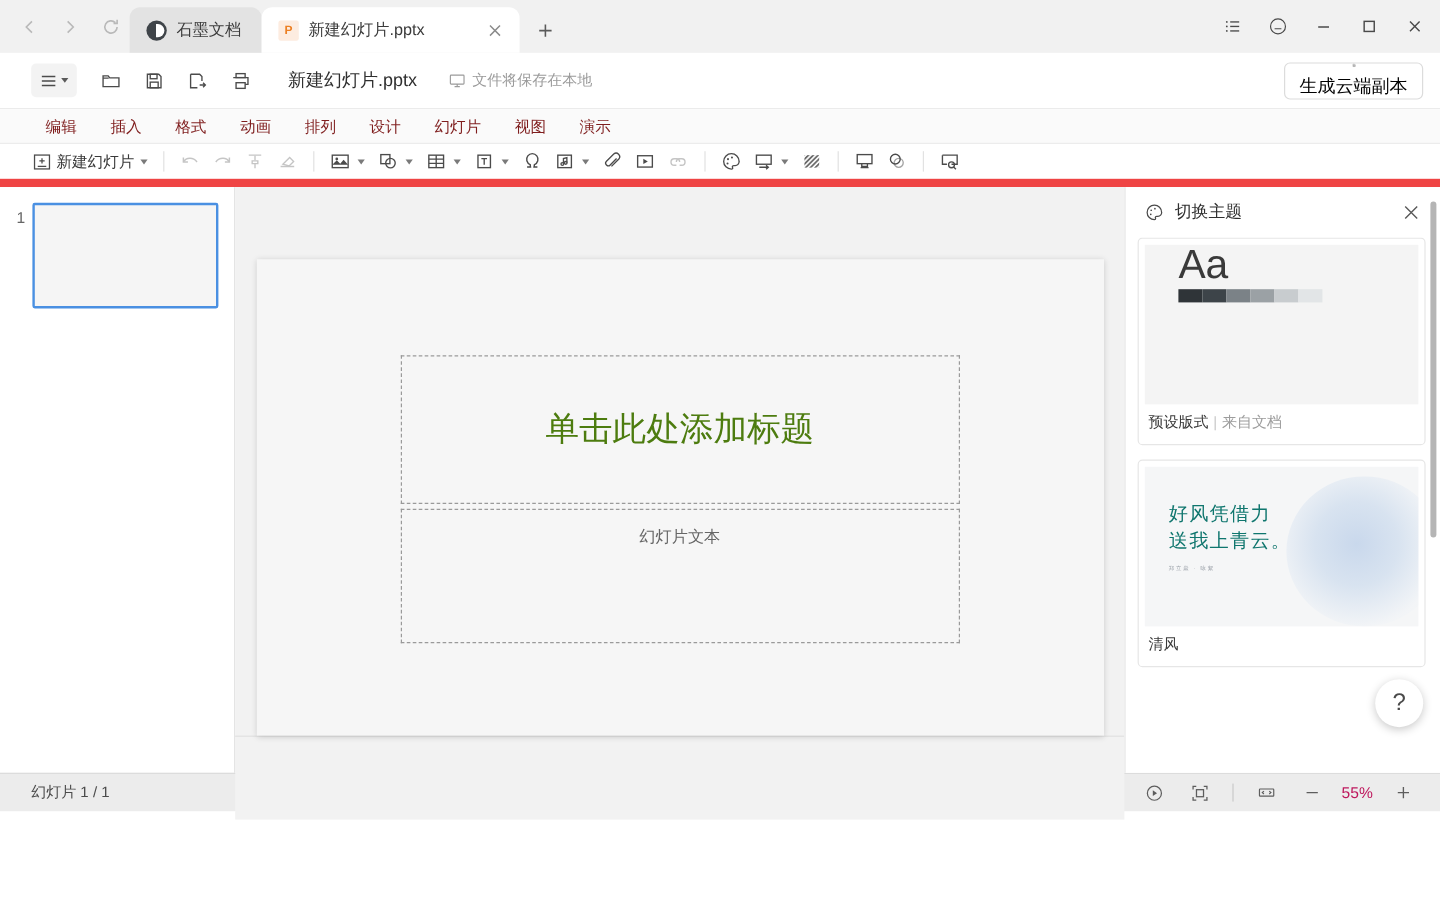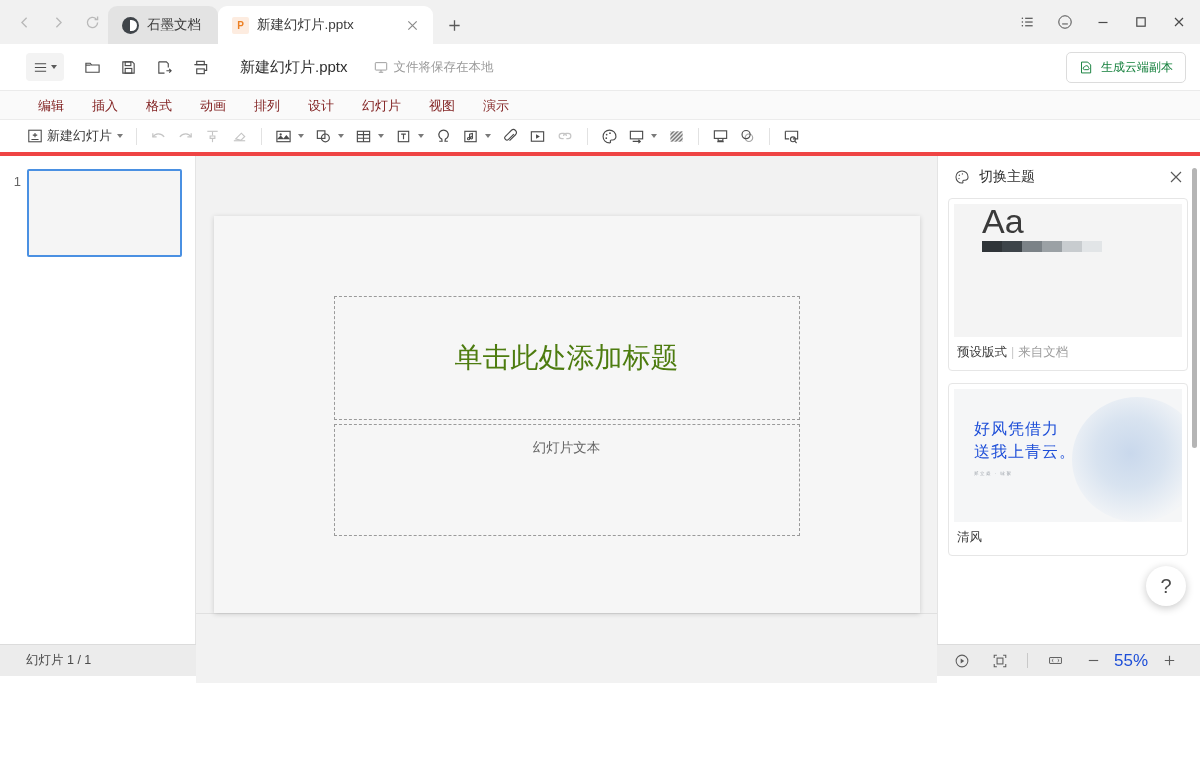--- a/index.html
+++ b/index.html
@@ -67,34 +67,34 @@
     color: #4b4b4b; border-radius: 4px; gap: 3px;
   }
   .fb-btn.menu { width: 38px; background: #f3f3f3; }
   .fb-gap { width: 10px; }
   .caret { width: 0; height: 0; border-left: 3.5px solid transparent; border-right: 3.5px solid transparent; border-top: 4px solid #5a5a5a; }
   .filename { font-size: 15px; color: #2f2f2f; margin-left: 22px; white-space: nowrap; }
   .savehint { display: flex; align-items: center; gap: 6px; margin-left: 26px; color: #9b9b9b; font-size: 12.5px; white-space: nowrap; }
   .cloudbtn {
     margin-left: auto; height: 31px; border: 1px solid #dcdcdc; border-radius: 5px;
     display: flex; align-items: center; gap: 7px; padding: 0 12px;
-    font-size: 12px; color: #15803d; background: #fff;
+    font-size: 15px; color: #000000; background: #fff; flex-direction: column;
   }
 
   
   .menubar {
     height: 29px; background: #fafafa; display: flex; align-items: center;
     padding-left: 24px; gap: 0px; flex: 0 0 29px; border-bottom: 1px solid #ececec;
   }
   .menu-item { font-size: 13px; color: #7f1d1d; padding: 0 14px; line-height: 29px; white-space: nowrap; }
 
   
   .ribbon {
     height: 36px; background: #fff; display: flex; align-items: center;
-    padding-left: 22px; flex: 0 0 36px; border-bottom: 4px solid #ef4444;
+    padding-left: 22px; flex: 0 0 36px; border-bottom: 7px solid #ef4444;
   }
   .rb {
     height: 26px; display: flex; align-items: center; justify-content: center;
     color: #4b4b4b; padding: 0 5px; border-radius: 4px; gap: 4px;
   }
   .rb.dim { color: #c5c5c5; }
   .rb-label { font-size: 13px; color: #3a3a3a; white-space: nowrap; }
   .rb-sep { width: 1px; height: 17px; background: #e2e2e2; margin: 0 8px; }
   .rb-caret { width: 0; height: 0; border-left: 3.5px solid transparent; border-right: 3.5px solid transparent; border-top: 4px solid #7a7a7a; margin-left: 1px; }
 
@@ -160,21 +160,21 @@
   .t1-sw i { width: 20px; height: 11px; display: block; }
 
   
   .t2 { background: #f5f6f7; position: relative; }
   .t2::after {
     content: ""; position: absolute; right: -20px; top: 8px; width: 130px; height: 125px;
     border-radius: 50%;
     background: radial-gradient(circle at 45% 45%, #c9d8ec 0%, #d8e3f0 35%, rgba(238,242,247,0.35) 70%, rgba(245,246,247,0) 100%);
   }
   .t2-txt { position: absolute; left: 20px; top: 28px; z-index: 2; }
-  .t2-line { font-size: 16px; color: #1d4ed8; line-height: 1.45; letter-spacing: 1px; }
+  .t2-line { font-size: 16px; color: #0f766e; line-height: 1.45; letter-spacing: 1px; }
   .t2-small { font-size: 4.5px; color: #9aa0a8; margin-top: 8px; letter-spacing: 1.5px; }
 
   
   .t3 { background: #fff; }
   .t3-head { height: 25px; display: flex; align-items: center; justify-content: space-between; padding: 0 11px; }
   .t3-l { font-size: 6.5px; font-weight: bold; color: #1d1d1d; letter-spacing: 0.6px; }
   .t3-r { font-size: 6.5px; font-weight: bold; color: #1d1d1d; letter-spacing: 0.6px; }
   .t3-img {
     height: 108px; position: relative; overflow: hidden;
     background: linear-gradient(180deg, #cfdce8 0%, #dfe7ec 22%, #e4dcc4 33%, #dcc48c 55%, #cfae6d 78%, #c8a45f 100%);
@@ -198,21 +198,21 @@
     display: flex; align-items: center; padding: 0 12px 0 26px;
   }
   .sb-text { font-size: 12.5px; color: #4b4b4b; }
   .sb-right { margin-left: auto; display: flex; align-items: center; }
   .sb-btn {
     width: 26px; height: 22px; display: flex; align-items: center; justify-content: center;
     color: #5d5d5d; margin: 0 6px; border-radius: 3px;
   }
   .sb-btn.sel { background: #dcdcdc; }
   .sb-sep { width: 1px; height: 15px; background: #c9c9c9; margin: 0 8px; }
-  .sb-zoom { font-size: 17px; color: #1d4ed8; width: 38px; text-align: center; }
+  .sb-zoom { font-size: 13px; color: #be185d; width: 38px; text-align: center; }
   svg { display: block; }
 </style>
 </head>
 <body>
 
 <div class="app">
 
   <div class="titlebar">
     <div class="nav-btns">
       <div class="nav-btn">

